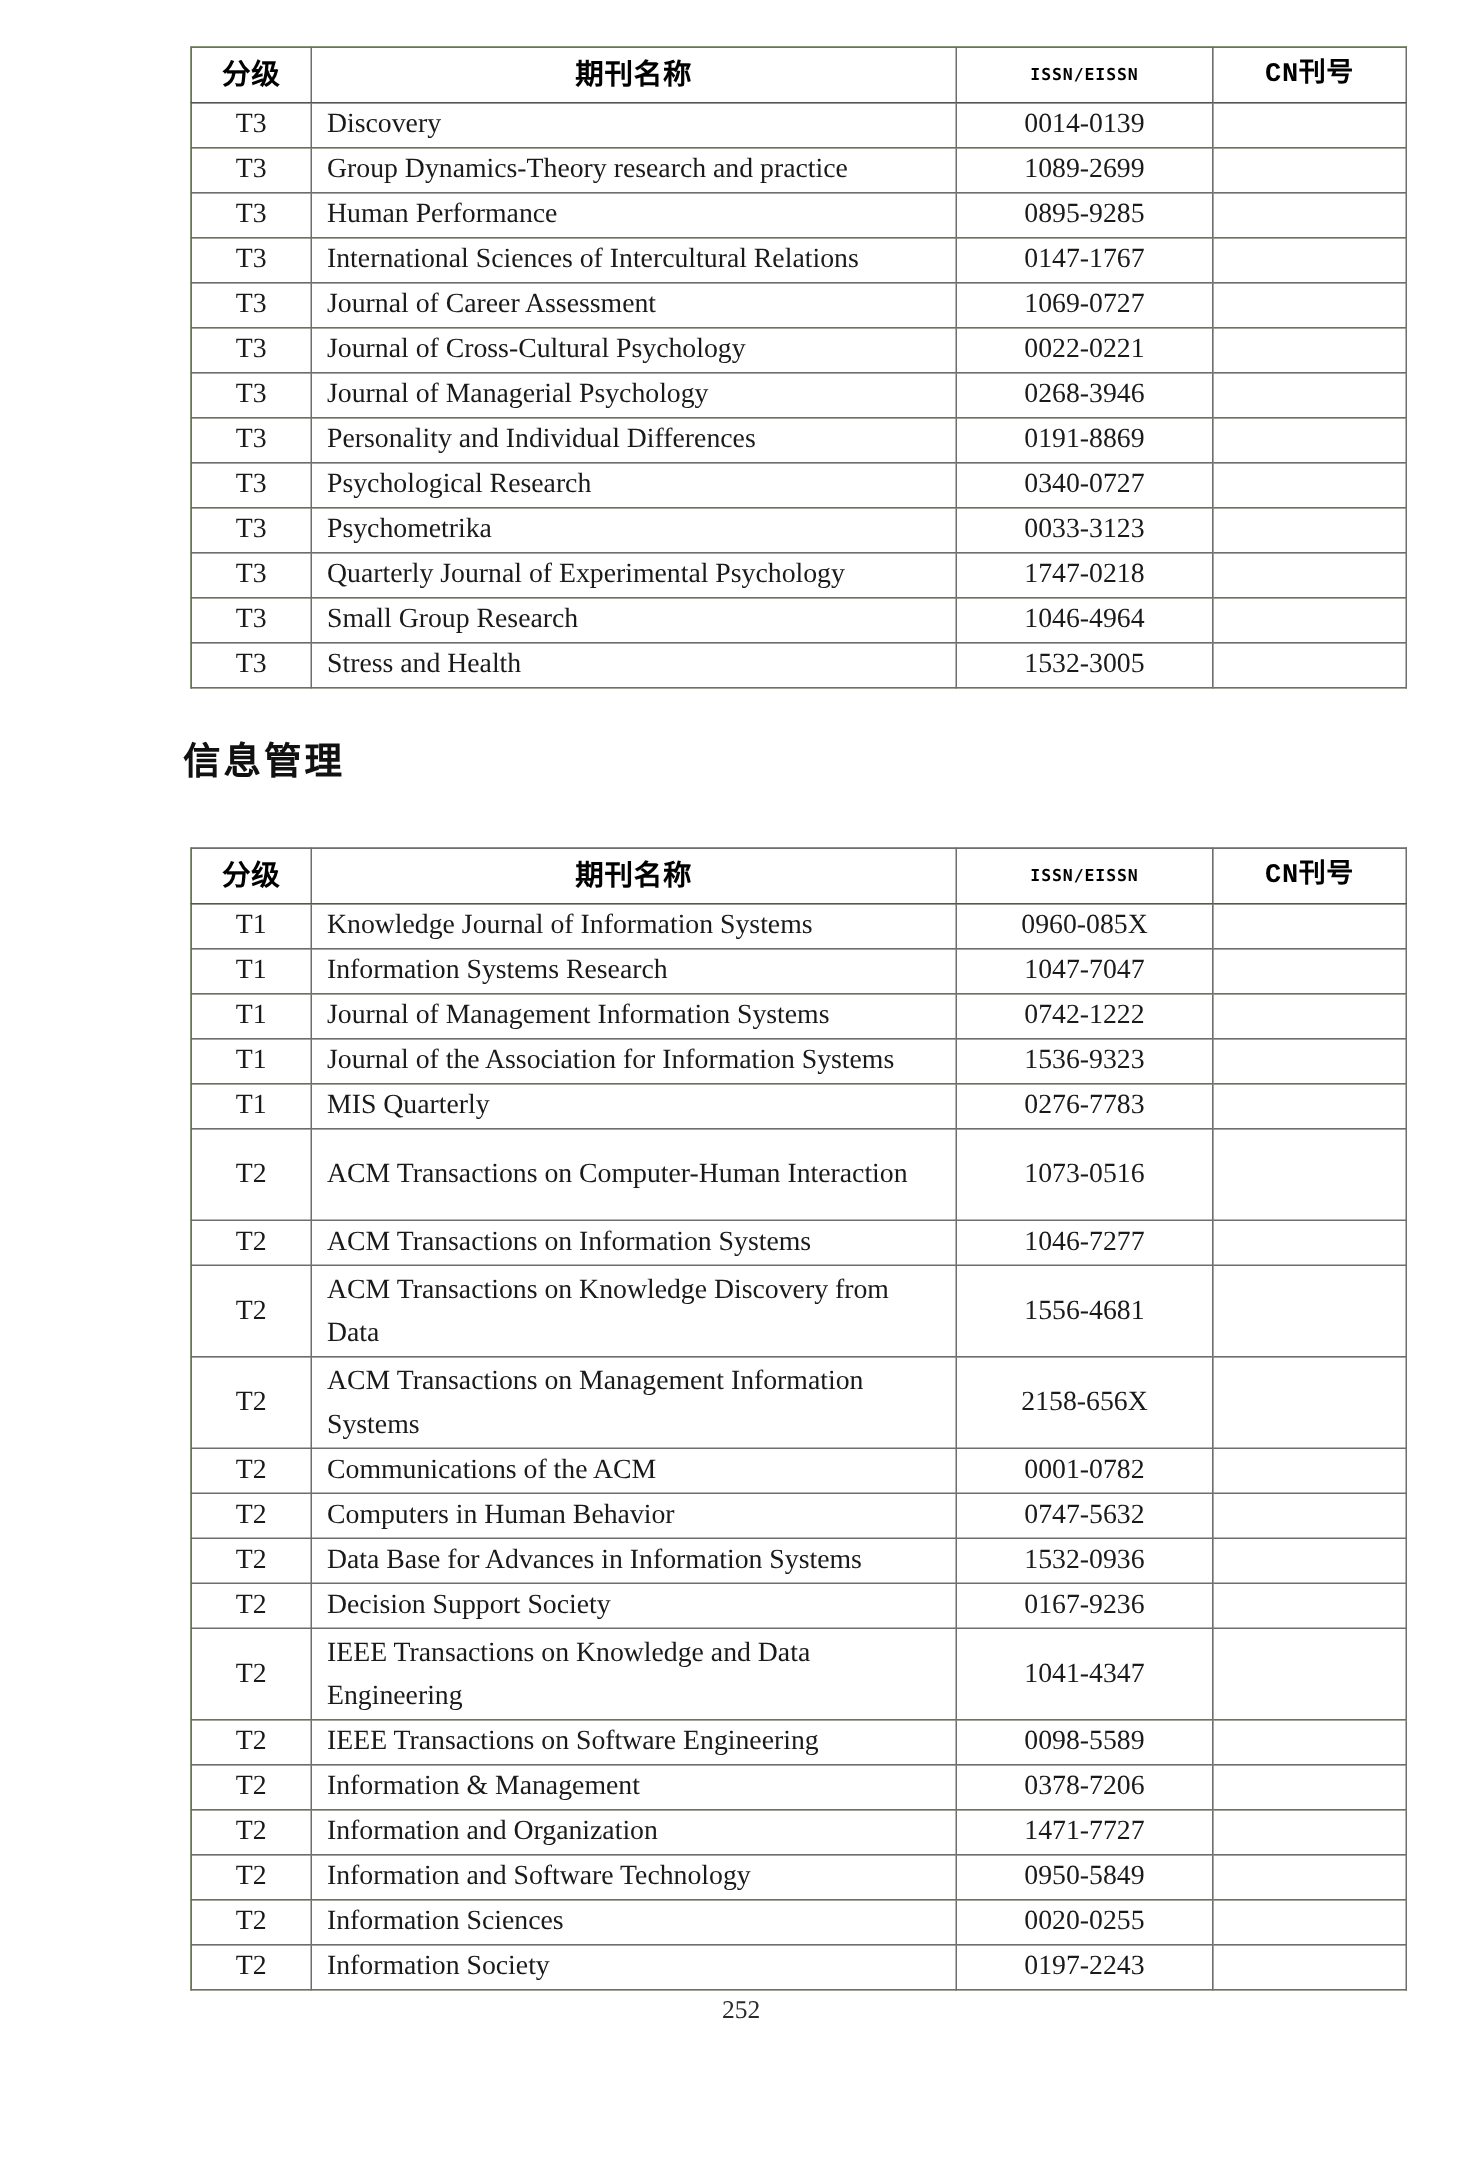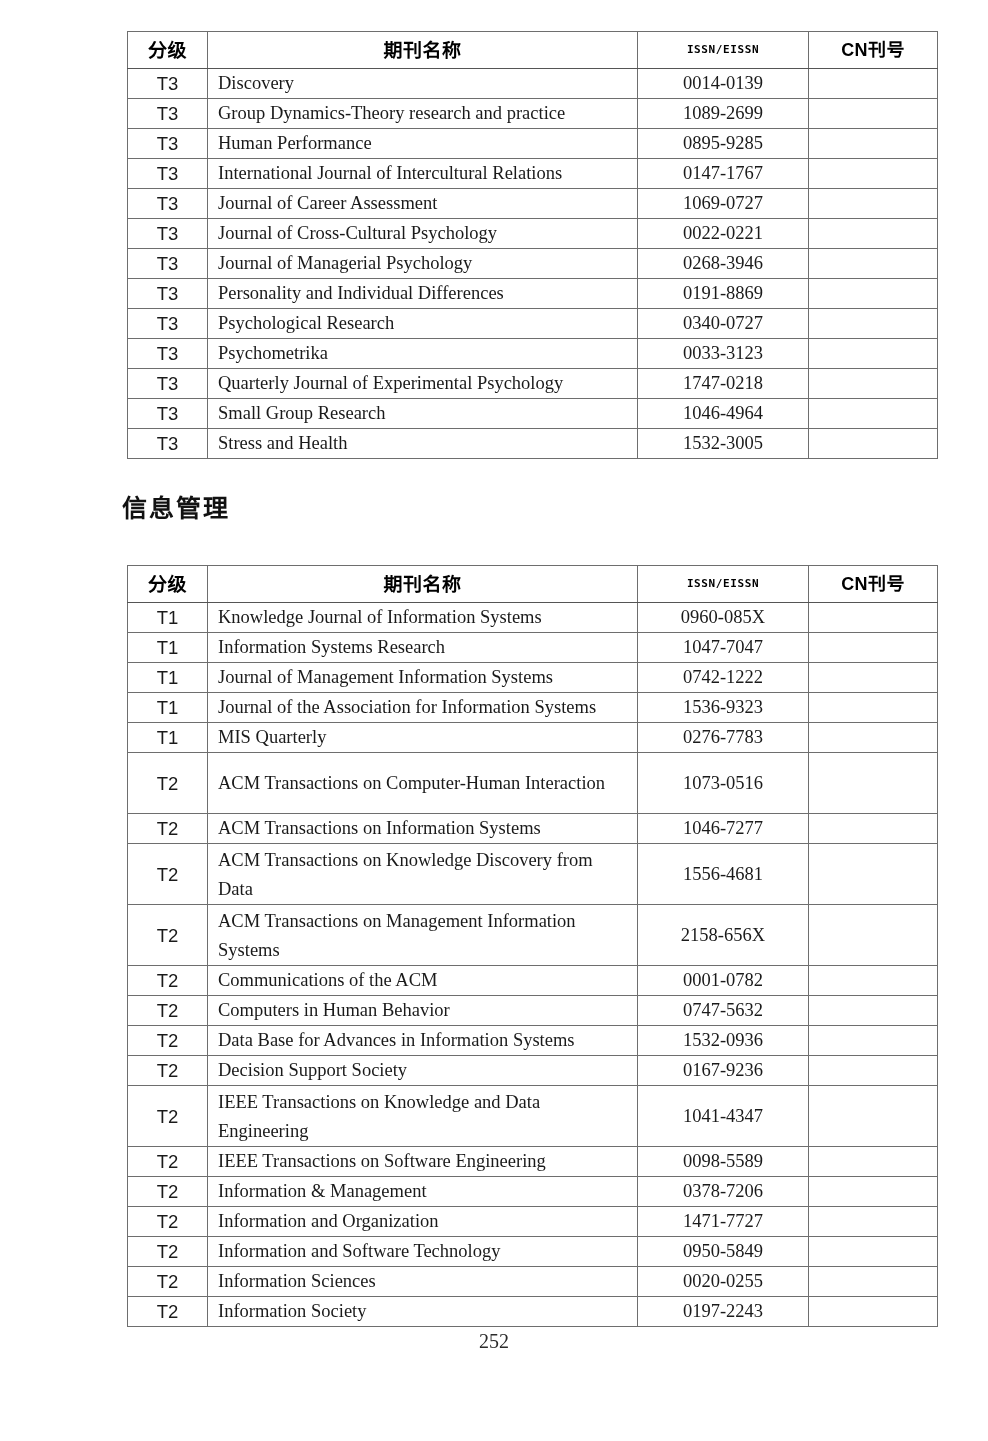--- a/index.html
+++ b/index.html
@@ -62,34 +62,34 @@
     font-family: "DejaVu Sans", "Liberation Sans", sans-serif;
     font-size: 19px;
     letter-spacing: 0.5px;
   }
   .jtable thead th.mono-ish {
     font-family: "DejaVu Sans Mono", "Liberation Mono", monospace;
     font-size: 11px;
     letter-spacing: 0.6px;
   }
   .jtable thead th.mixed {
-    font-family: Liberation Sans, sans-serif;
+    font-family: Liberation Mono, monospace;
     font-size: 18px;
     letter-spacing: 0.4px;
   }
 
   
   .jtable tbody td {
     font-size: 18.5px;
     line-height: 29px;
     height: 29px;
   }
   .jtable tbody td.rank {
     text-align: center;
-    font-family: Liberation Sans, sans-serif;
+    font-family: Liberation Serif, serif;
   }
   .jtable tbody td.name {
     text-align: left;
     padding-left: 10px;
     padding-right: 6px;
     font-family: "Liberation Serif", "DejaVu Serif", serif;
   }
   .jtable tbody td.issn {
     text-align: center;
     font-family: "Liberation Serif", "DejaVu Serif", serif;
@@ -120,21 +120,21 @@
   }
 
   
   .page-number {
     position: absolute;
     left: 0;
     right: 0;
     top: 1330px;
     text-align: center;
     font-family: "Liberation Serif", "DejaVu Serif", serif;
-    font-size: 20px;
+    font-size: 17px;
     color: #2a2a2a;
   }
 </style>
 </head>
 <body>
 
 <div class="page">
 
   <table class="jtable t-first">
     <colgroup>
@@ -165,21 +165,21 @@
           <td class="cn"></td>
         </tr>
         <tr>
           <td class="rank">T3</td>
           <td class="name">Human Performance</td>
           <td class="issn">0895-9285</td>
           <td class="cn"></td>
         </tr>
         <tr>
           <td class="rank">T3</td>
-          <td class="name">International Journal of Intercultural Relations</td>
+          <td class="name">International Sciences of Intercultural Relations</td>
           <td class="issn">0147-1767</td>
           <td class="cn"></td>
         </tr>
         <tr>
           <td class="rank">T3</td>
           <td class="name">Journal of Career Assessment</td>
           <td class="issn">1069-0727</td>
           <td class="cn"></td>
         </tr>
         <tr>

